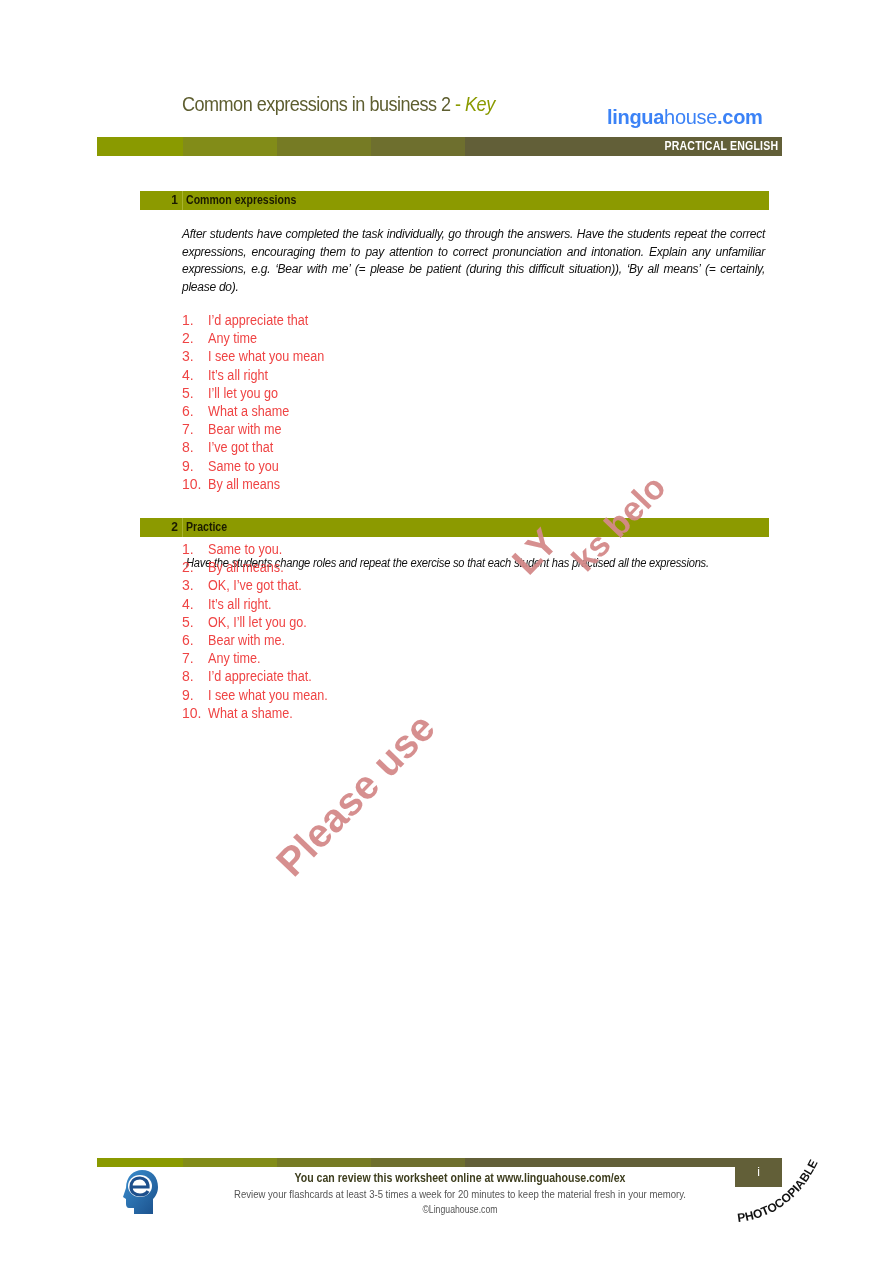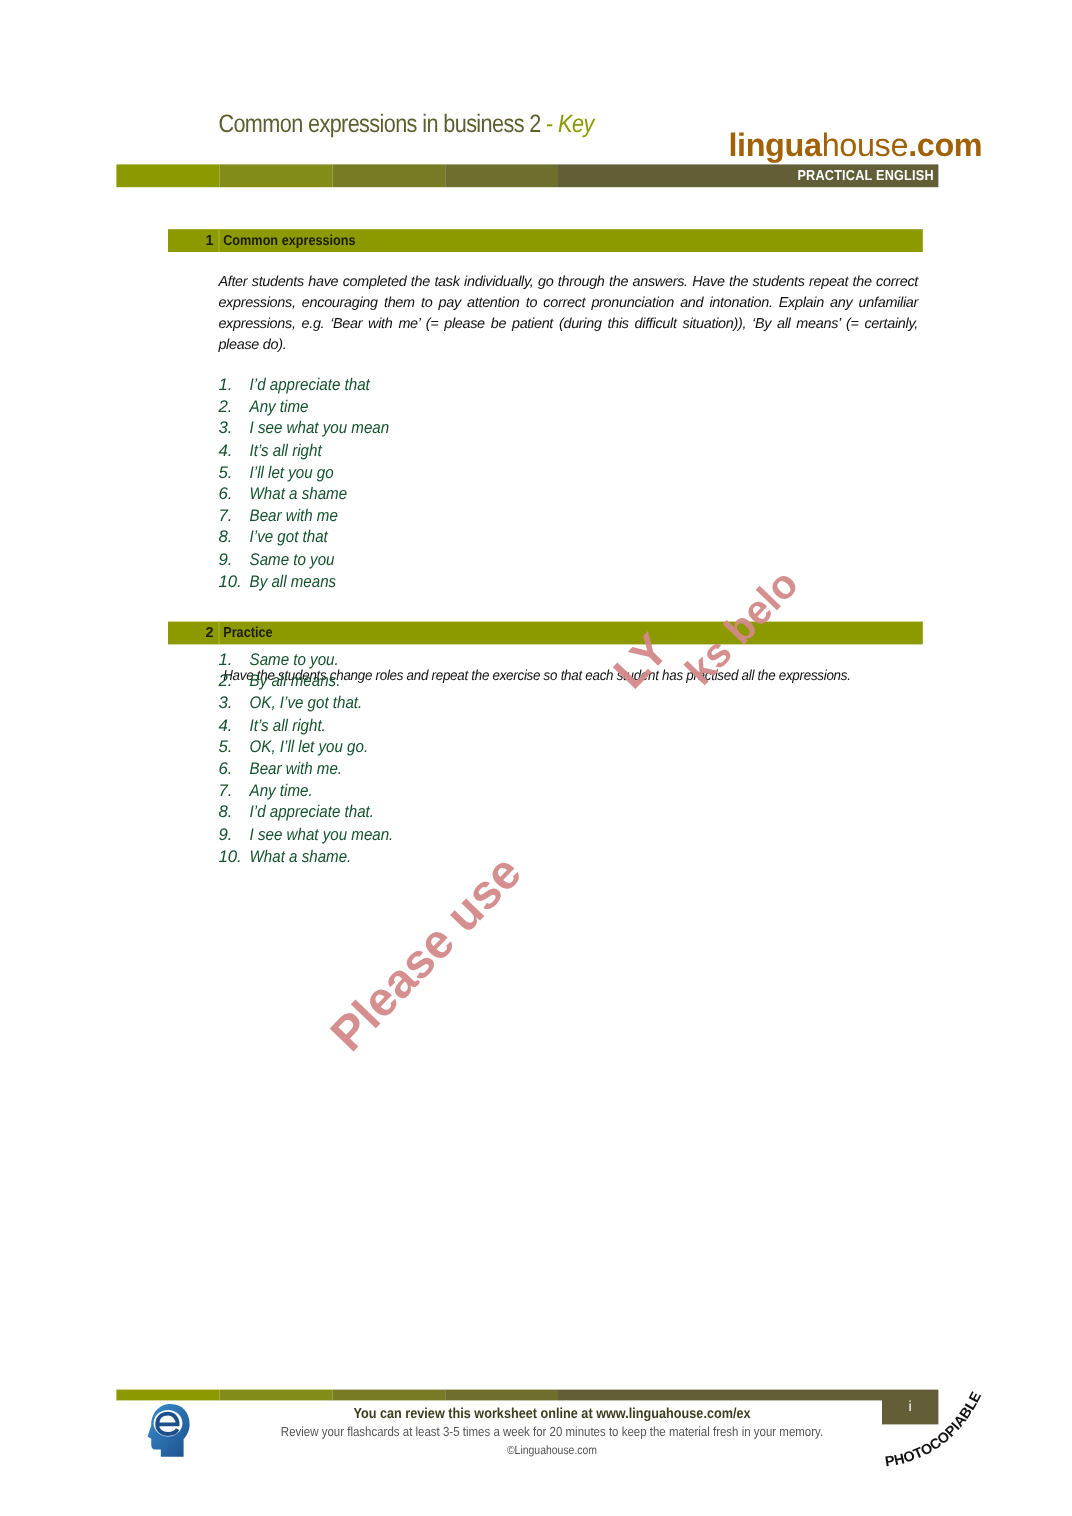--- a/index.html
+++ b/index.html
@@ -15,21 +15,21 @@
     .doc-title {
       left: 182px; top: 92px;
       font-family: "Liberation Sans", sans-serif;
       font-size: 21px; color: #5e5e30; letter-spacing: -0.6px;
       transform: scaleX(0.86); transform-origin: left top;
       white-space: nowrap;
     }
     .doc-title .key { font-style: italic; color: #8a9a00; }
     .doc-title .dash { color: #8a9a00; }
     .brand {
-      left: 607px; top: 106px; font-size: 27px; color: #a16207; white-space: nowrap;
+      left: 607px; top: 106px; font-size: 20px; color: #3b82f6; white-space: nowrap;
       letter-spacing: -0.3px;
       text-align: right;
     }
     .brand b { font-weight: bold; }
     .brand .light { font-weight: normal; }
 
     .hdr-bar { top: 137px; height: 19px; }
     .seg1 { left: 97px; width: 86px; background: #8a9a00; }
     .seg2 { left: 183px; width: 94px; background: #828c18; }
     .seg3 { left: 277px; width: 94px; background: #767b24; }
@@ -61,22 +61,21 @@
       letter-spacing: -0.25px;
     }
     .instr2 {
       left: 186px; font-style: italic; font-size: 12px; color: #111; white-space: nowrap;
       letter-spacing: -0.25px; transform: scaleX(0.93); transform-origin: left top;
     }
 
     .answer-list { left: 182px; margin: 0; padding: 0; list-style: none; }
     .answer-list li {
       font-size: 14px; height: 18.2px; line-height: 18.2px; white-space: nowrap;
-      color: #14532d;
-      font-style: italic;
+      color: #ef4444;
     }
     .answer-list .n { display: inline-block; width: 26px; }
     .answer-list .t { display: inline-block; transform: scaleX(0.9); transform-origin: left center; }
 
     
     .wm {
       color: #d48a8a; font-weight: bold; font-family: "Liberation Sans", sans-serif;
       font-size: 40px; white-space: nowrap; transform-origin: left bottom;
       transform: rotate(-46deg);
       opacity: 0.95;

